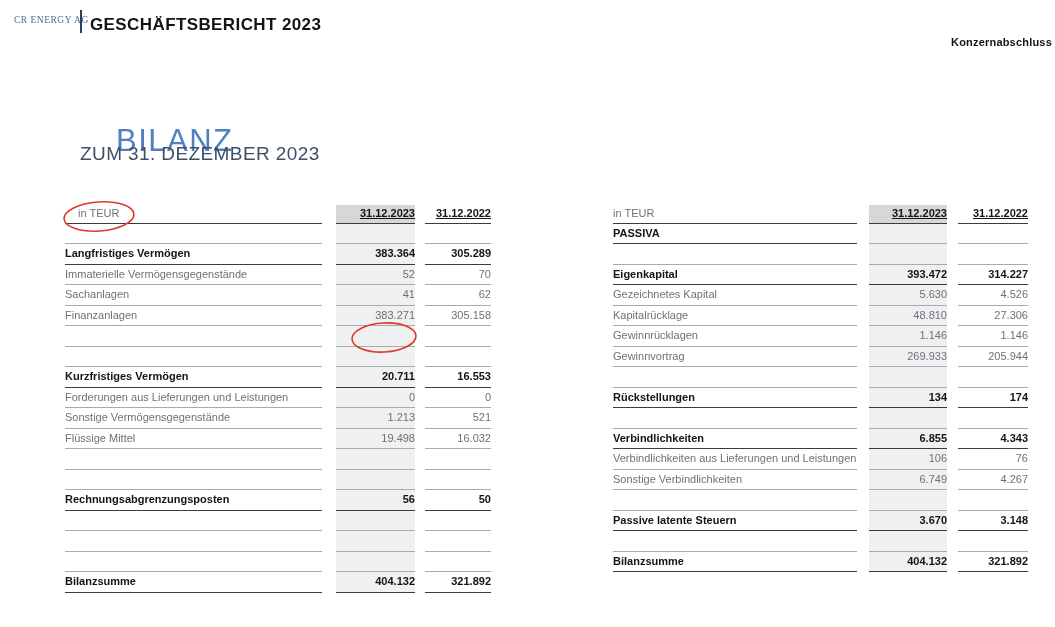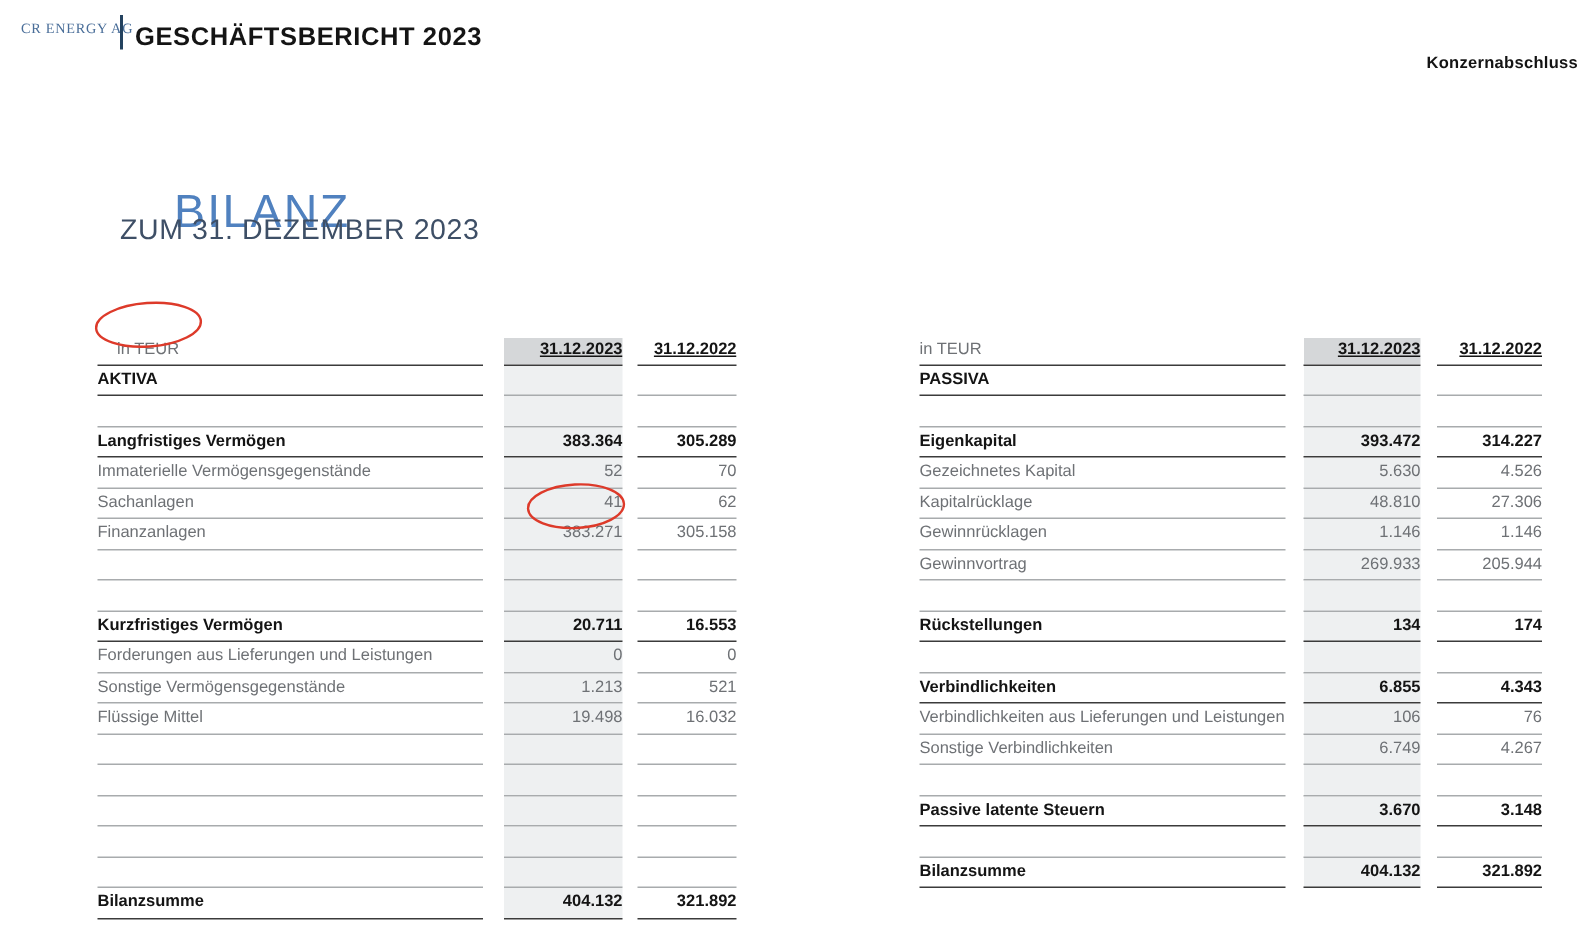--- a/index.html
+++ b/index.html
@@ -45,21 +45,21 @@
     font-size:31px;font-weight:400;color:var(--accent);letter-spacing:1.5px;line-height:1.1;margin-left:24px;
   }
   .page-subtitle{
     position:absolute;left:80px;top:144px;
     font-size:19px;font-weight:400;color:var(--slate);letter-spacing:0.4px;line-height:1.1;
   }
   
   table.bilanz{
     position:absolute;top:205px;
     border-collapse:collapse;table-layout:fixed;
-    font-size:11px;line-height:1;margin-top:20px;
+    font-size:11px;line-height:1;
   }
   #tbl-aktiva{left:65px;width:426px;}
   #tbl-passiva{left:613px;width:415px;}
   table.bilanz tr{height:20.5px;}
   table.bilanz tr.header{height:18px;}
   table.bilanz td{padding:0;vertical-align:middle;overflow:hidden;white-space:nowrap;}
   td.lbl{text-align:left;padding-left:2px;color:var(--txtgray);border-bottom:1px solid var(--lngray);}
   td.val{text-align:right;color:var(--txtgray);border-bottom:1px solid var(--lngray);}
   td.v23{background:var(--colbg);padding-right:7px;}
   td.v22{padding-right:1px;}
@@ -101,27 +101,20 @@
       <col style="width:66px">
   </colgroup>
   <tbody>
       <tr class="header">
         <td class="lbl">in TEUR</td>
         <td class="gap"></td>
         <td class="val v23">31.12.2023</td>
         <td class="gap"></td>
         <td class="val v22">31.12.2022</td>
       </tr>
-      <tr class="section">
-        <td class="lbl">AKTIVA</td>
-        <td class="gap"></td>
-        <td class="val v23"></td>
-        <td class="gap"></td>
-        <td class="val v22"></td>
-      </tr>
       <tr class="spacer">
         <td class="lbl"></td>
         <td class="gap"></td>
         <td class="val v23"></td>
         <td class="gap"></td>
         <td class="val v22"></td>
       </tr>
       <tr class="bold">
         <td class="lbl">Langfristiges Vermögen</td>
         <td class="gap"></td>
@@ -198,20 +191,27 @@
         <td class="val v23"></td>
         <td class="gap"></td>
         <td class="val v22"></td>
       </tr>
       <tr class="spacer">
         <td class="lbl"></td>
         <td class="gap"></td>
         <td class="val v23"></td>
         <td class="gap"></td>
         <td class="val v22"></td>
+      </tr>
+      <tr class="bold">
+        <td class="lbl">Rechnungsabgrenzungsposten</td>
+        <td class="gap"></td>
+        <td class="val v23">56</td>
+        <td class="gap"></td>
+        <td class="val v22">50</td>
       </tr>
       <tr class="spacer">
         <td class="lbl"></td>
         <td class="gap"></td>
         <td class="val v23"></td>
         <td class="gap"></td>
         <td class="val v22"></td>
       </tr>
       <tr class="spacer">
         <td class="lbl"></td>

